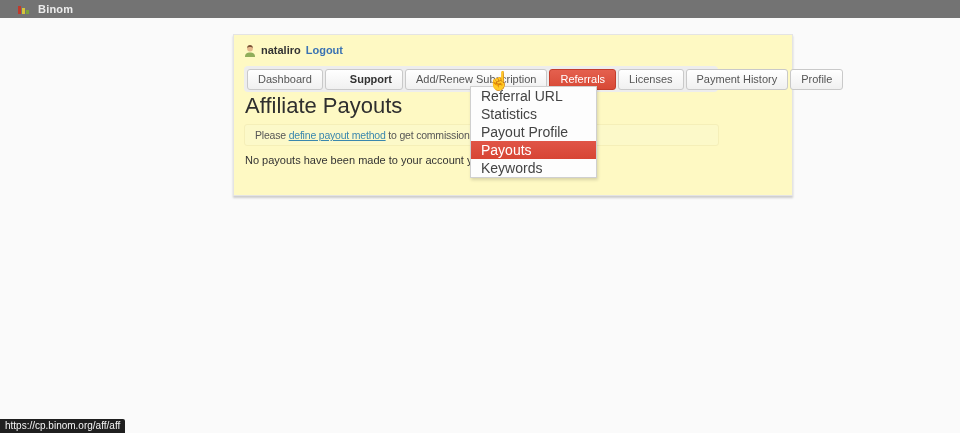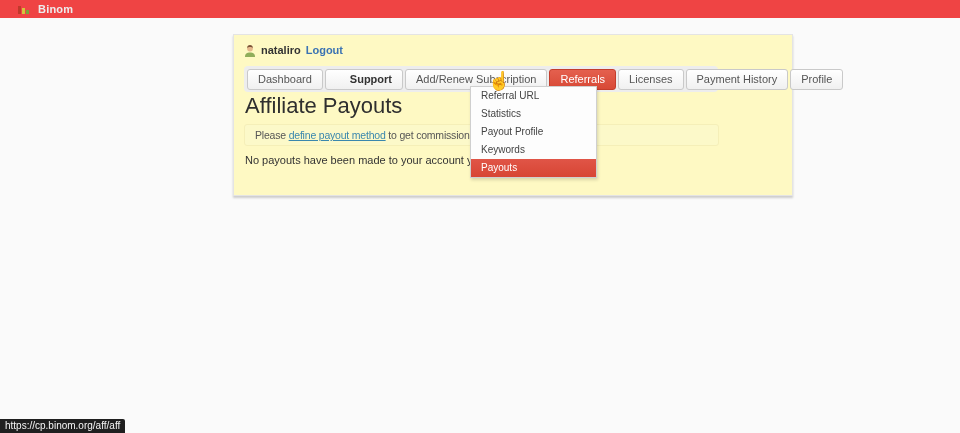--- a/index.html
+++ b/index.html
@@ -8,21 +8,21 @@
     position:relative;
     background:#fafafa;
     font-family:"Liberation Sans", sans-serif;
     color:#333;
     overflow:hidden;
   }
 
   
   .topbar {
     position:absolute; left:0; top:0; width:960px; height:18px;
-    background:#ef4444;
+    background:#737373;
     display:flex; align-items:center;
   }
   .brand-icon { display:flex; align-items:flex-end; gap:1px; margin-left:18px; height:9px; }
   .brand-icon i { display:block; width:3px; }
   .brand-icon .b1 { height:8px; background:#c0392b; }
   .brand-icon .b2 { height:6px; background:#d4c43c; }
   .brand-icon .b3 { height:4px; background:#7aa33a; }
   .brand-name { color:#ececec; font-size:11px; font-weight:bold; margin-left:9px; letter-spacing:.2px; }
 
   
@@ -78,21 +78,21 @@
 
   
   .dropdown {
     position:absolute; left:470px; top:86px; width:127px;
     background:#fdfdfd; border:1px solid #cfcfcf;
     box-shadow:1px 2px 3px rgba(0,0,0,.15);
     z-index:5;
   }
   .menu-item {
     height:18px; line-height:18px; padding-left:10px;
-    font-size:10px; color:#444; cursor:pointer; white-space:nowrap;
+    font-size:14px; color:#444; cursor:pointer; white-space:nowrap;
   }
   .menu-item.active {
     background:linear-gradient(#e05547,#d74534);
     color:#fff;
   }
 
   
   .cursor {
     position:absolute; left:488px; top:71px; z-index:9;
     font-size:18px; color:#1a1a1a; line-height:20px;
@@ -147,21 +147,21 @@
   <div class="alert"><span>Please </span><a>define payout method</a><span> to get commission in our affilia</span></div>
 
   <div class="empty-msg">No payouts have been made to your account yet</div>
 
 </div>
 
 <div class="dropdown">
   <div class="menu-item">Referral URL</div>
   <div class="menu-item">Statistics</div>
   <div class="menu-item">Payout Profile</div>
+  <div class="menu-item active">Payouts</div>
   <div class="menu-item">Keywords</div>
-  <div class="menu-item active">Payouts</div>
 </div>
 
 <span class="cursor">☝</span>
 
 <div class="statusbar">
   <span>https://cp.binom.org/aff/aff</span>
 </div>
 
 </body></html>

